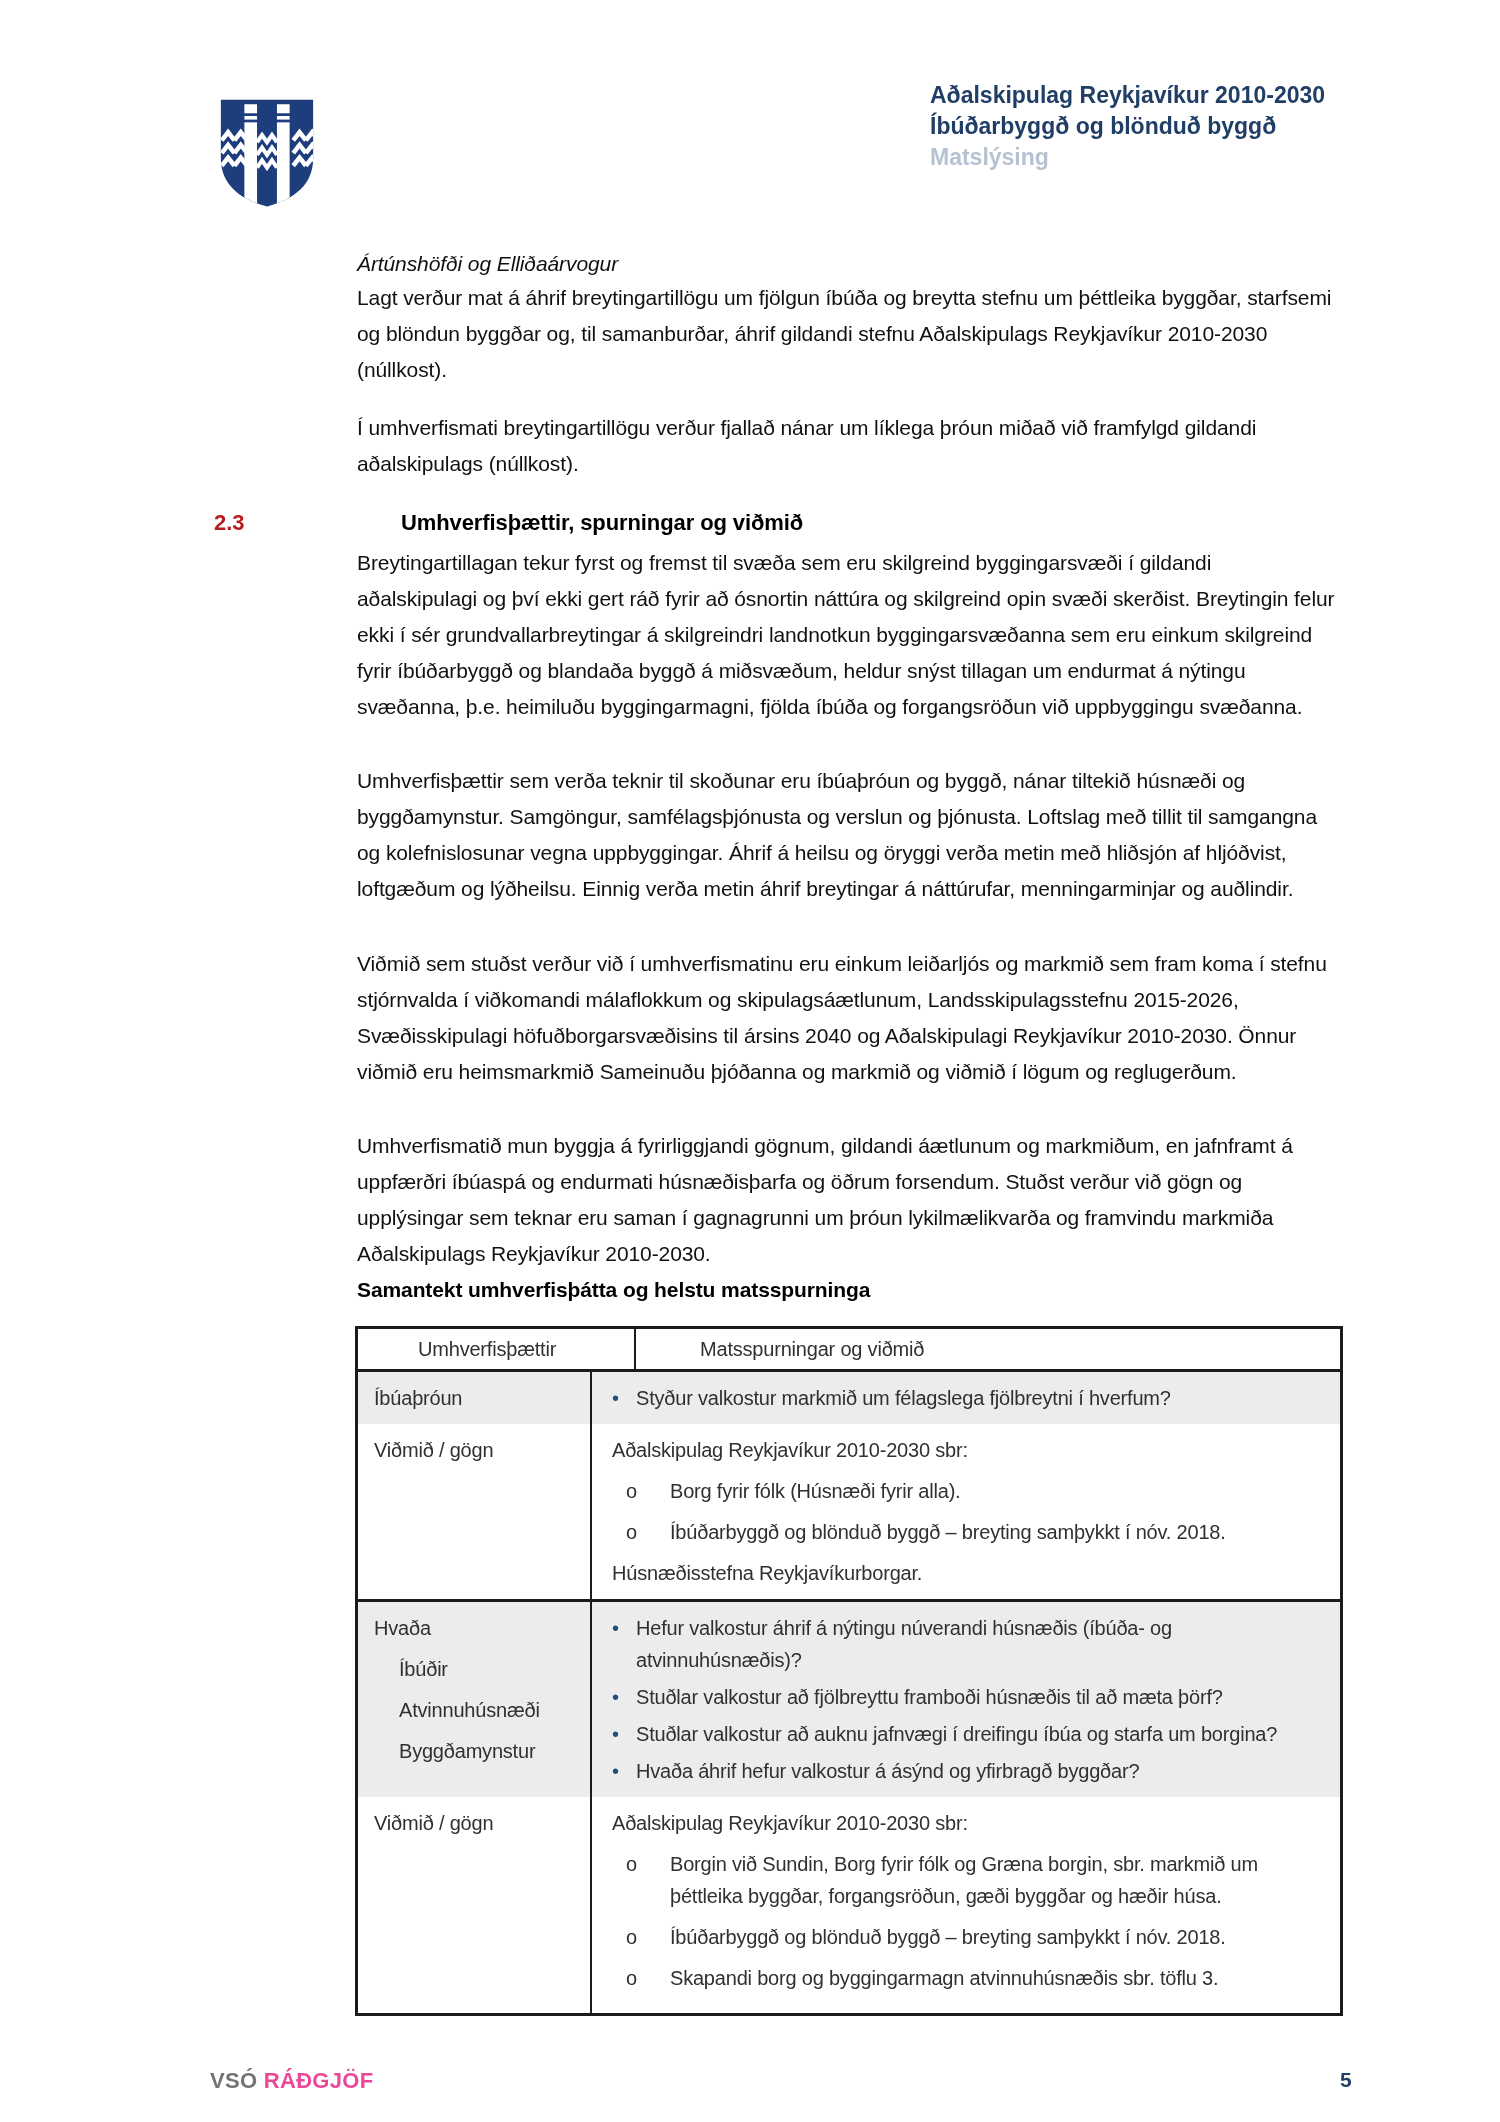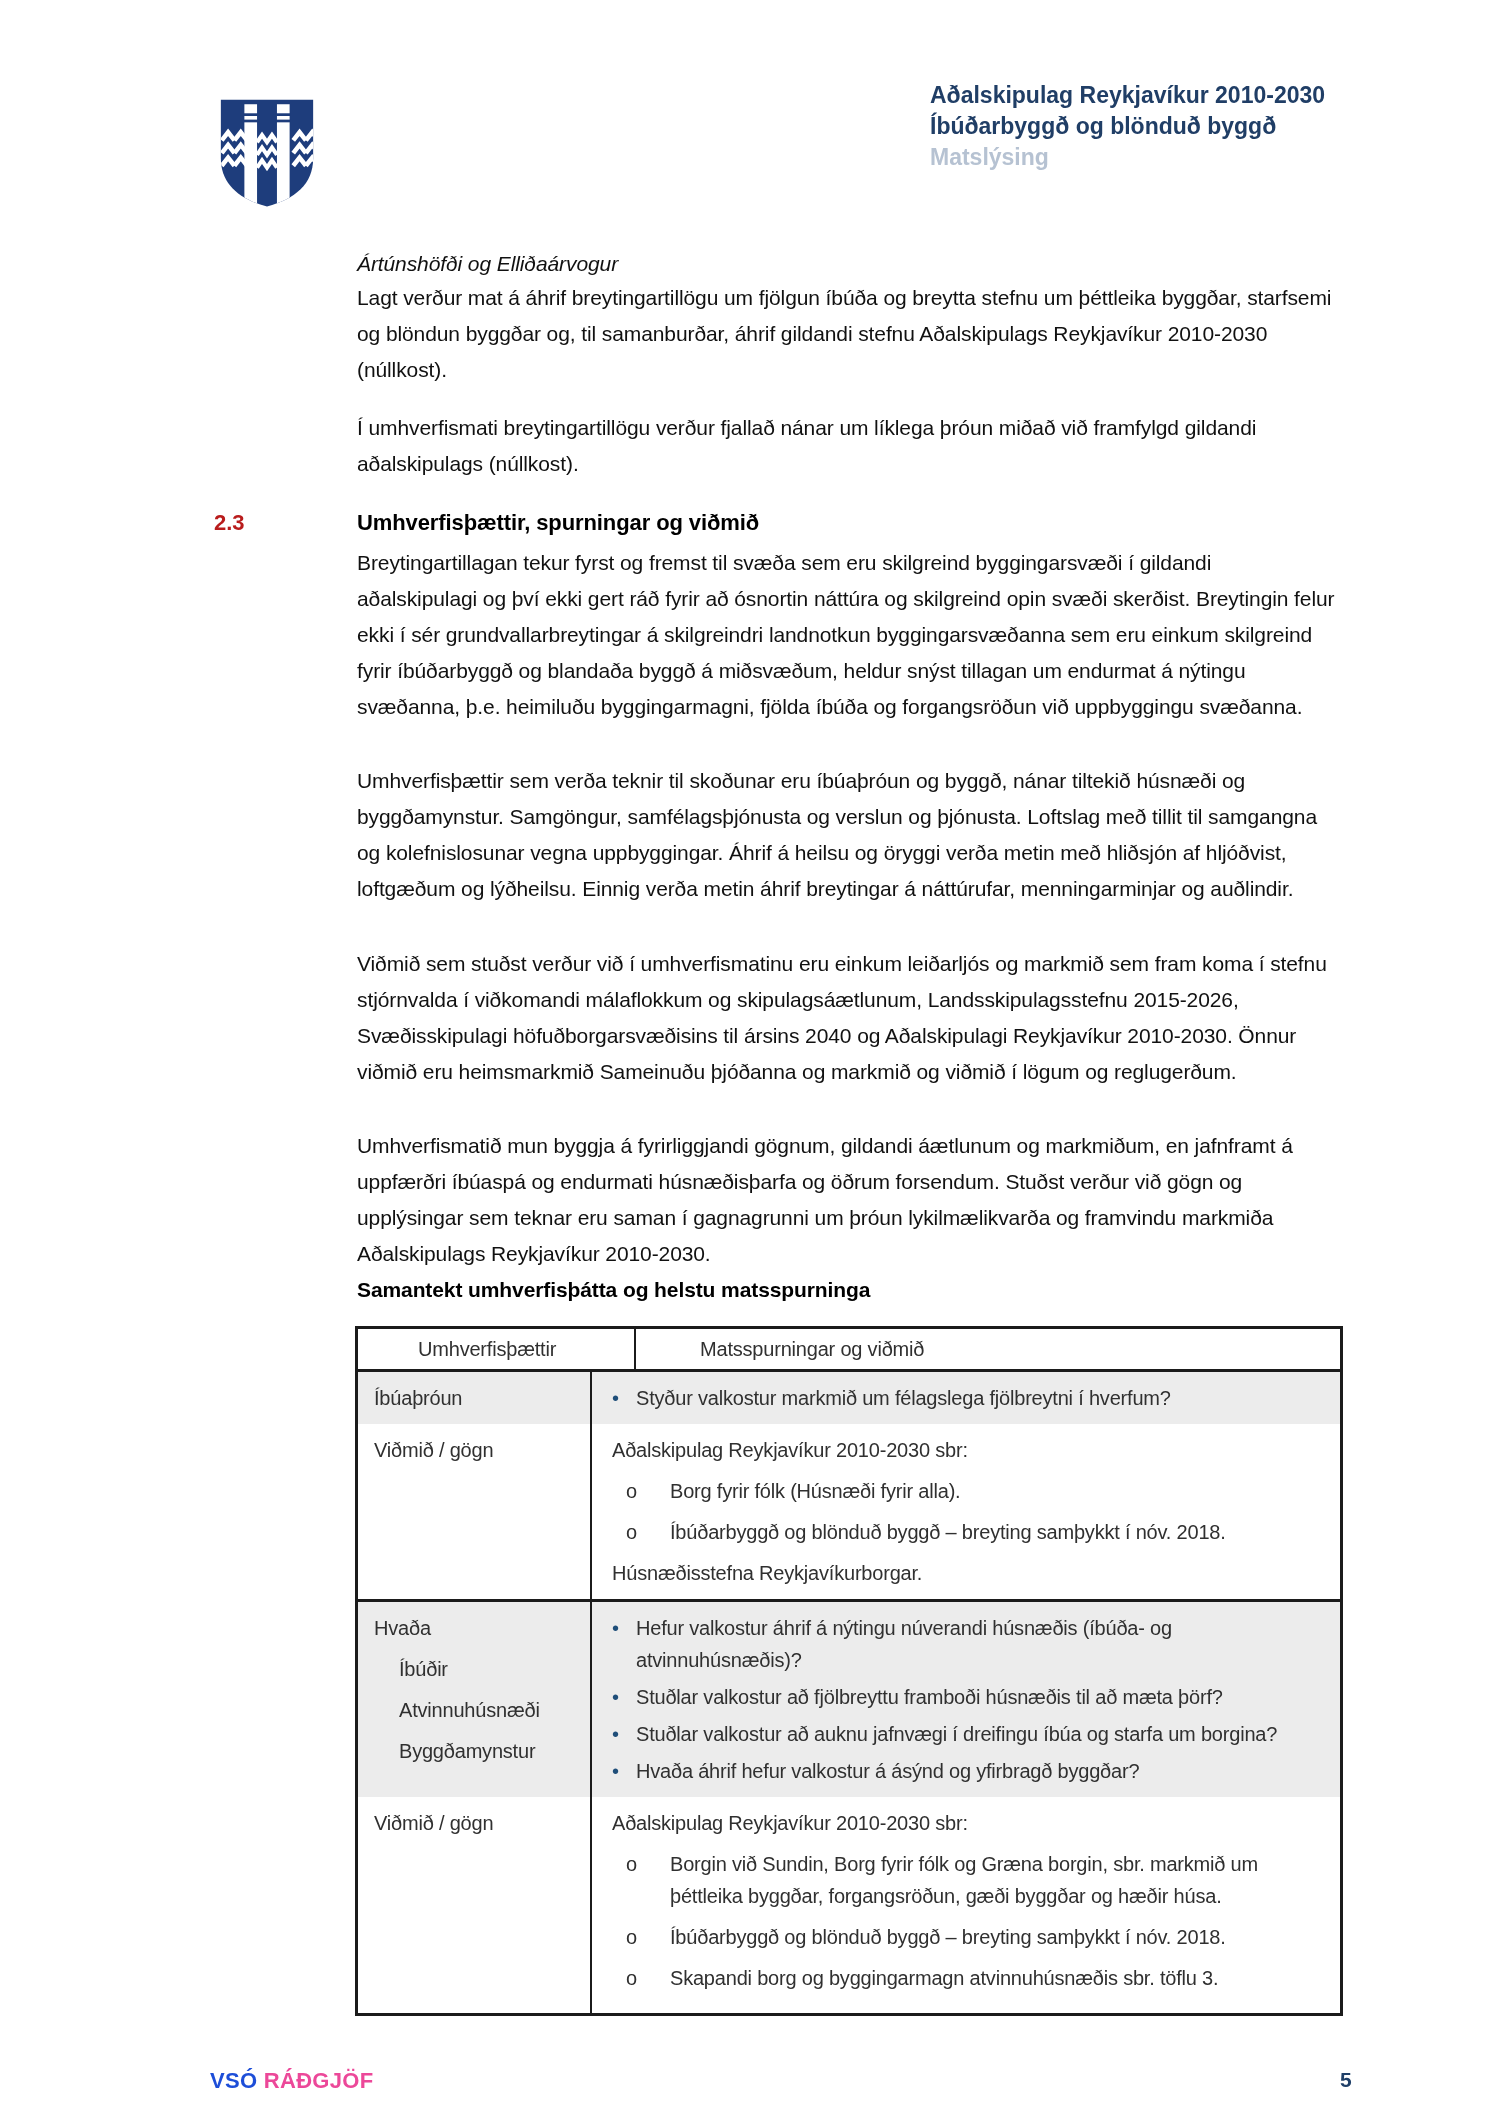--- a/index.html
+++ b/index.html
@@ -49,21 +49,21 @@
   .b-item { display:flex; }
   .b-item + .b-item { margin-top:5px; }
   .b-marker { flex:0 0 24px; color:#1f4e79; }
   .o-item { display:flex; padding-left:14px; margin:9px 0; }
   .o-marker { flex:0 0 44px; }
   .t-line { }
   .t-line.outro { margin-top:9px; }
 
   
   .footer { position:absolute; left:210px; top:2068px; font-size:22px; font-weight:bold; letter-spacing:0.3px; }
-  .brand-primary { color:#1d4ed8; }
+  .brand-primary { color:#737373; }
   .brand-secondary { color:#ec4899; }
   .page-number { position:absolute; left:1340px; top:2068px; font-size:21px; font-weight:bold; color:#1f3f68; }
 </style>
 </head>
 <body>
 
 <div class="page">
 
   <svg class="logo" viewBox="0 0 108 126" aria-hidden="true">
     <defs>
@@ -102,21 +102,21 @@
     <div class="subtitle">Matslýsing</div>
   </div>
 
   <div class="block italic-heading" style="top:246px;">Ártúnshöfði og Elliðaárvogur</div>
 
   <div class="block" style="top:280px;">Lagt verður mat á áhrif breytingartillögu um fjölgun íbúða og breytta stefnu um þéttleika byggðar, starfsemi og blöndun byggðar og, til samanburðar, áhrif gildandi stefnu Aðalskipulags Reykjavíkur 2010-2030 (núllkost).</div>
 
   <div class="block" style="top:410px;">Í umhverfismati breytingartillögu verður fjallað nánar um líklega þróun miðað við framfylgd gildandi aðalskipulags (núllkost).</div>
 
   <div class="section-number">2.3</div>
-  <div class="block bold" style="top:505px; font-size:22px;">Umhverfisþættir, spurningar og viðmið</div>
+  <div class="block bold" style="top:505px; font-size:22px;margin-left:44px;">Umhverfisþættir, spurningar og viðmið</div>
 
   <div class="block" style="top:545px;">Breytingartillagan tekur fyrst og fremst til svæða sem eru skilgreind byggingarsvæði í gildandi aðalskipulagi og því ekki gert ráð fyrir að ósnortin náttúra og skilgreind opin svæði skerðist. Breytingin felur ekki í sér grundvallarbreytingar á skilgreindri landnotkun byggingarsvæðanna sem eru einkum skilgreind fyrir íbúðarbyggð og blandaða byggð á miðsvæðum, heldur snýst tillagan um endurmat á nýtingu svæðanna, þ.e. heimiluðu byggingarmagni, fjölda íbúða og forgangsröðun við uppbyggingu svæðanna.</div>
 
   <div class="block" style="top:763px;">Umhverfisþættir sem verða teknir til skoðunar eru íbúaþróun og byggð, nánar tiltekið húsnæði og byggðamynstur. Samgöngur, samfélagsþjónusta og verslun og þjónusta. Loftslag með tillit til samgangna og kolefnislosunar vegna uppbyggingar. Áhrif á heilsu og öryggi verða metin með hliðsjón af hljóðvist, loftgæðum og lýðheilsu. Einnig verða metin áhrif breytingar á náttúrufar, menningarminjar og auðlindir.</div>
 
   <div class="block" style="top:946px;">Viðmið sem stuðst verður við í umhverfismatinu eru einkum leiðarljós og markmið sem fram koma í stefnu stjórnvalda í viðkomandi málaflokkum og skipulagsáætlunum, Landsskipulagsstefnu 2015-2026, Svæðisskipulagi höfuðborgarsvæðisins til ársins 2040 og Aðalskipulagi Reykjavíkur 2010-2030. Önnur viðmið eru heimsmarkmið Sameinuðu þjóðanna og markmið og viðmið í lögum og reglugerðum.</div>
 
   <div class="block" style="top:1128px;">Umhverfismatið mun byggja á fyrirliggjandi gögnum, gildandi áætlunum og markmiðum, en jafnframt á uppfærðri íbúaspá og endurmati húsnæðisþarfa og öðrum forsendum. Stuðst verður við gögn og upplýsingar sem teknar eru saman í gagnagrunni um þróun lykilmælikvarða og framvindu markmiða Aðalskipulags Reykjavíkur 2010-2030.</div>
 
   <div class="block bold" style="top:1272px;">Samantekt umhverfisþátta og helstu matsspurninga</div>

